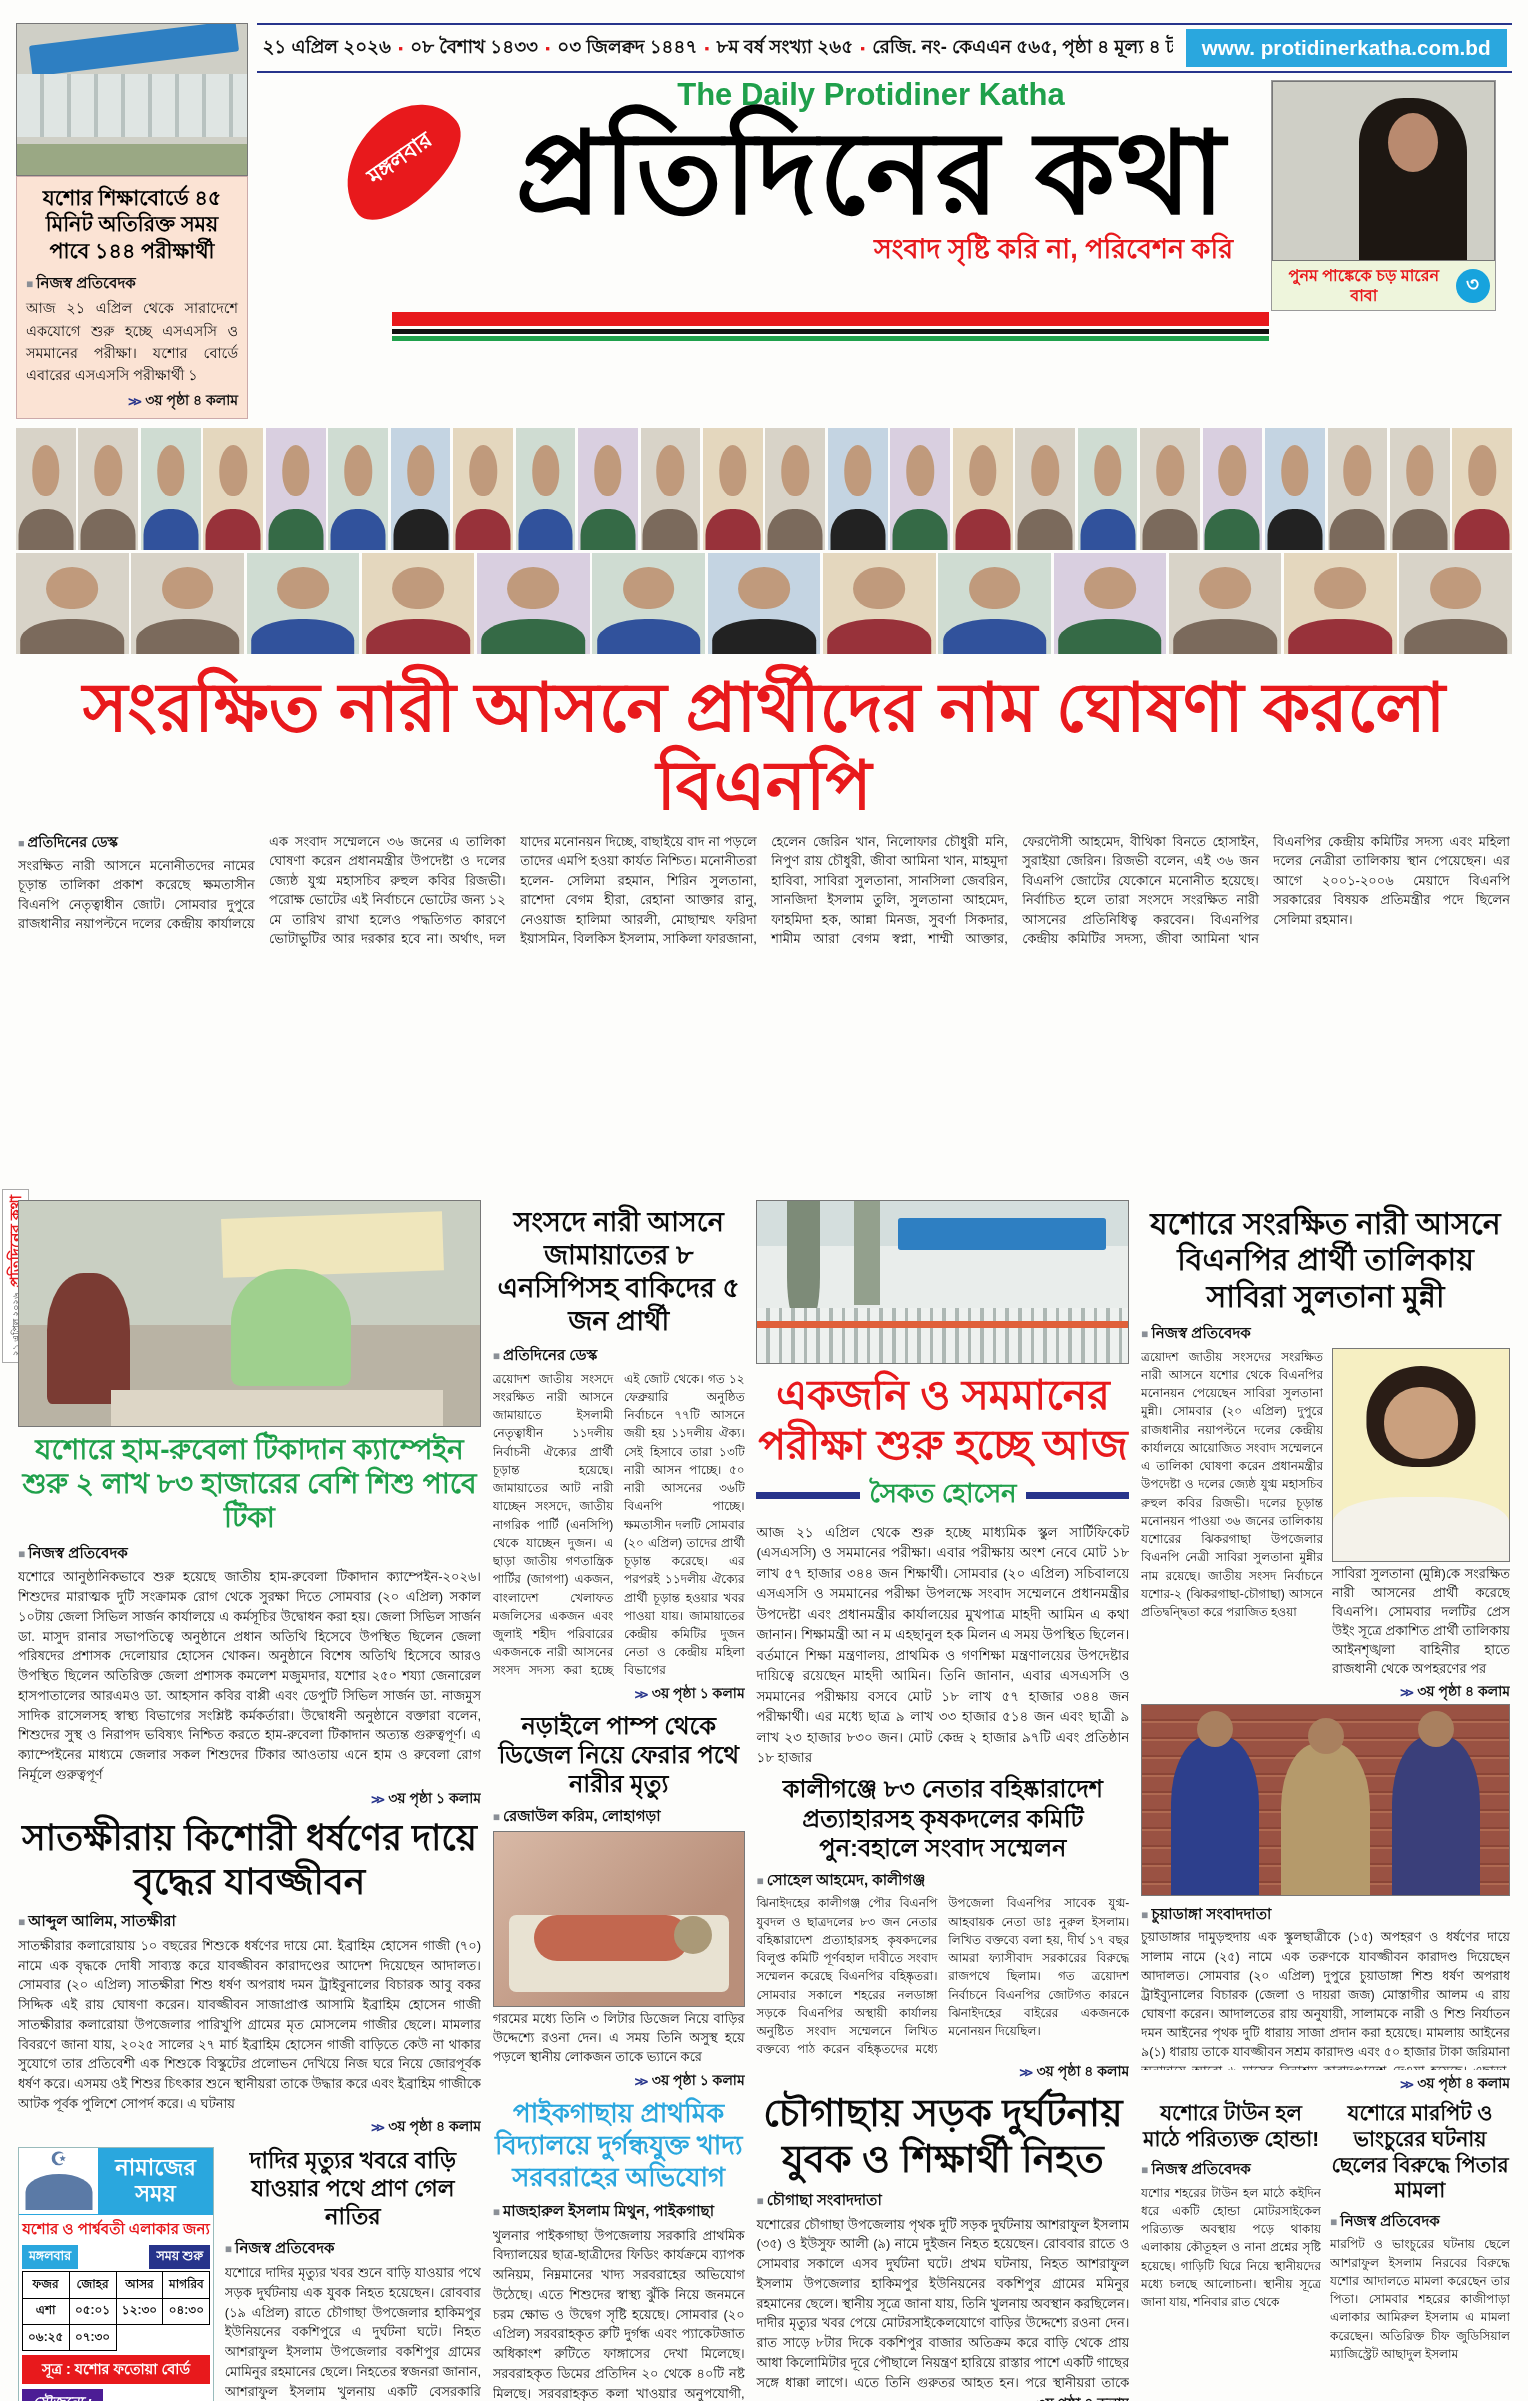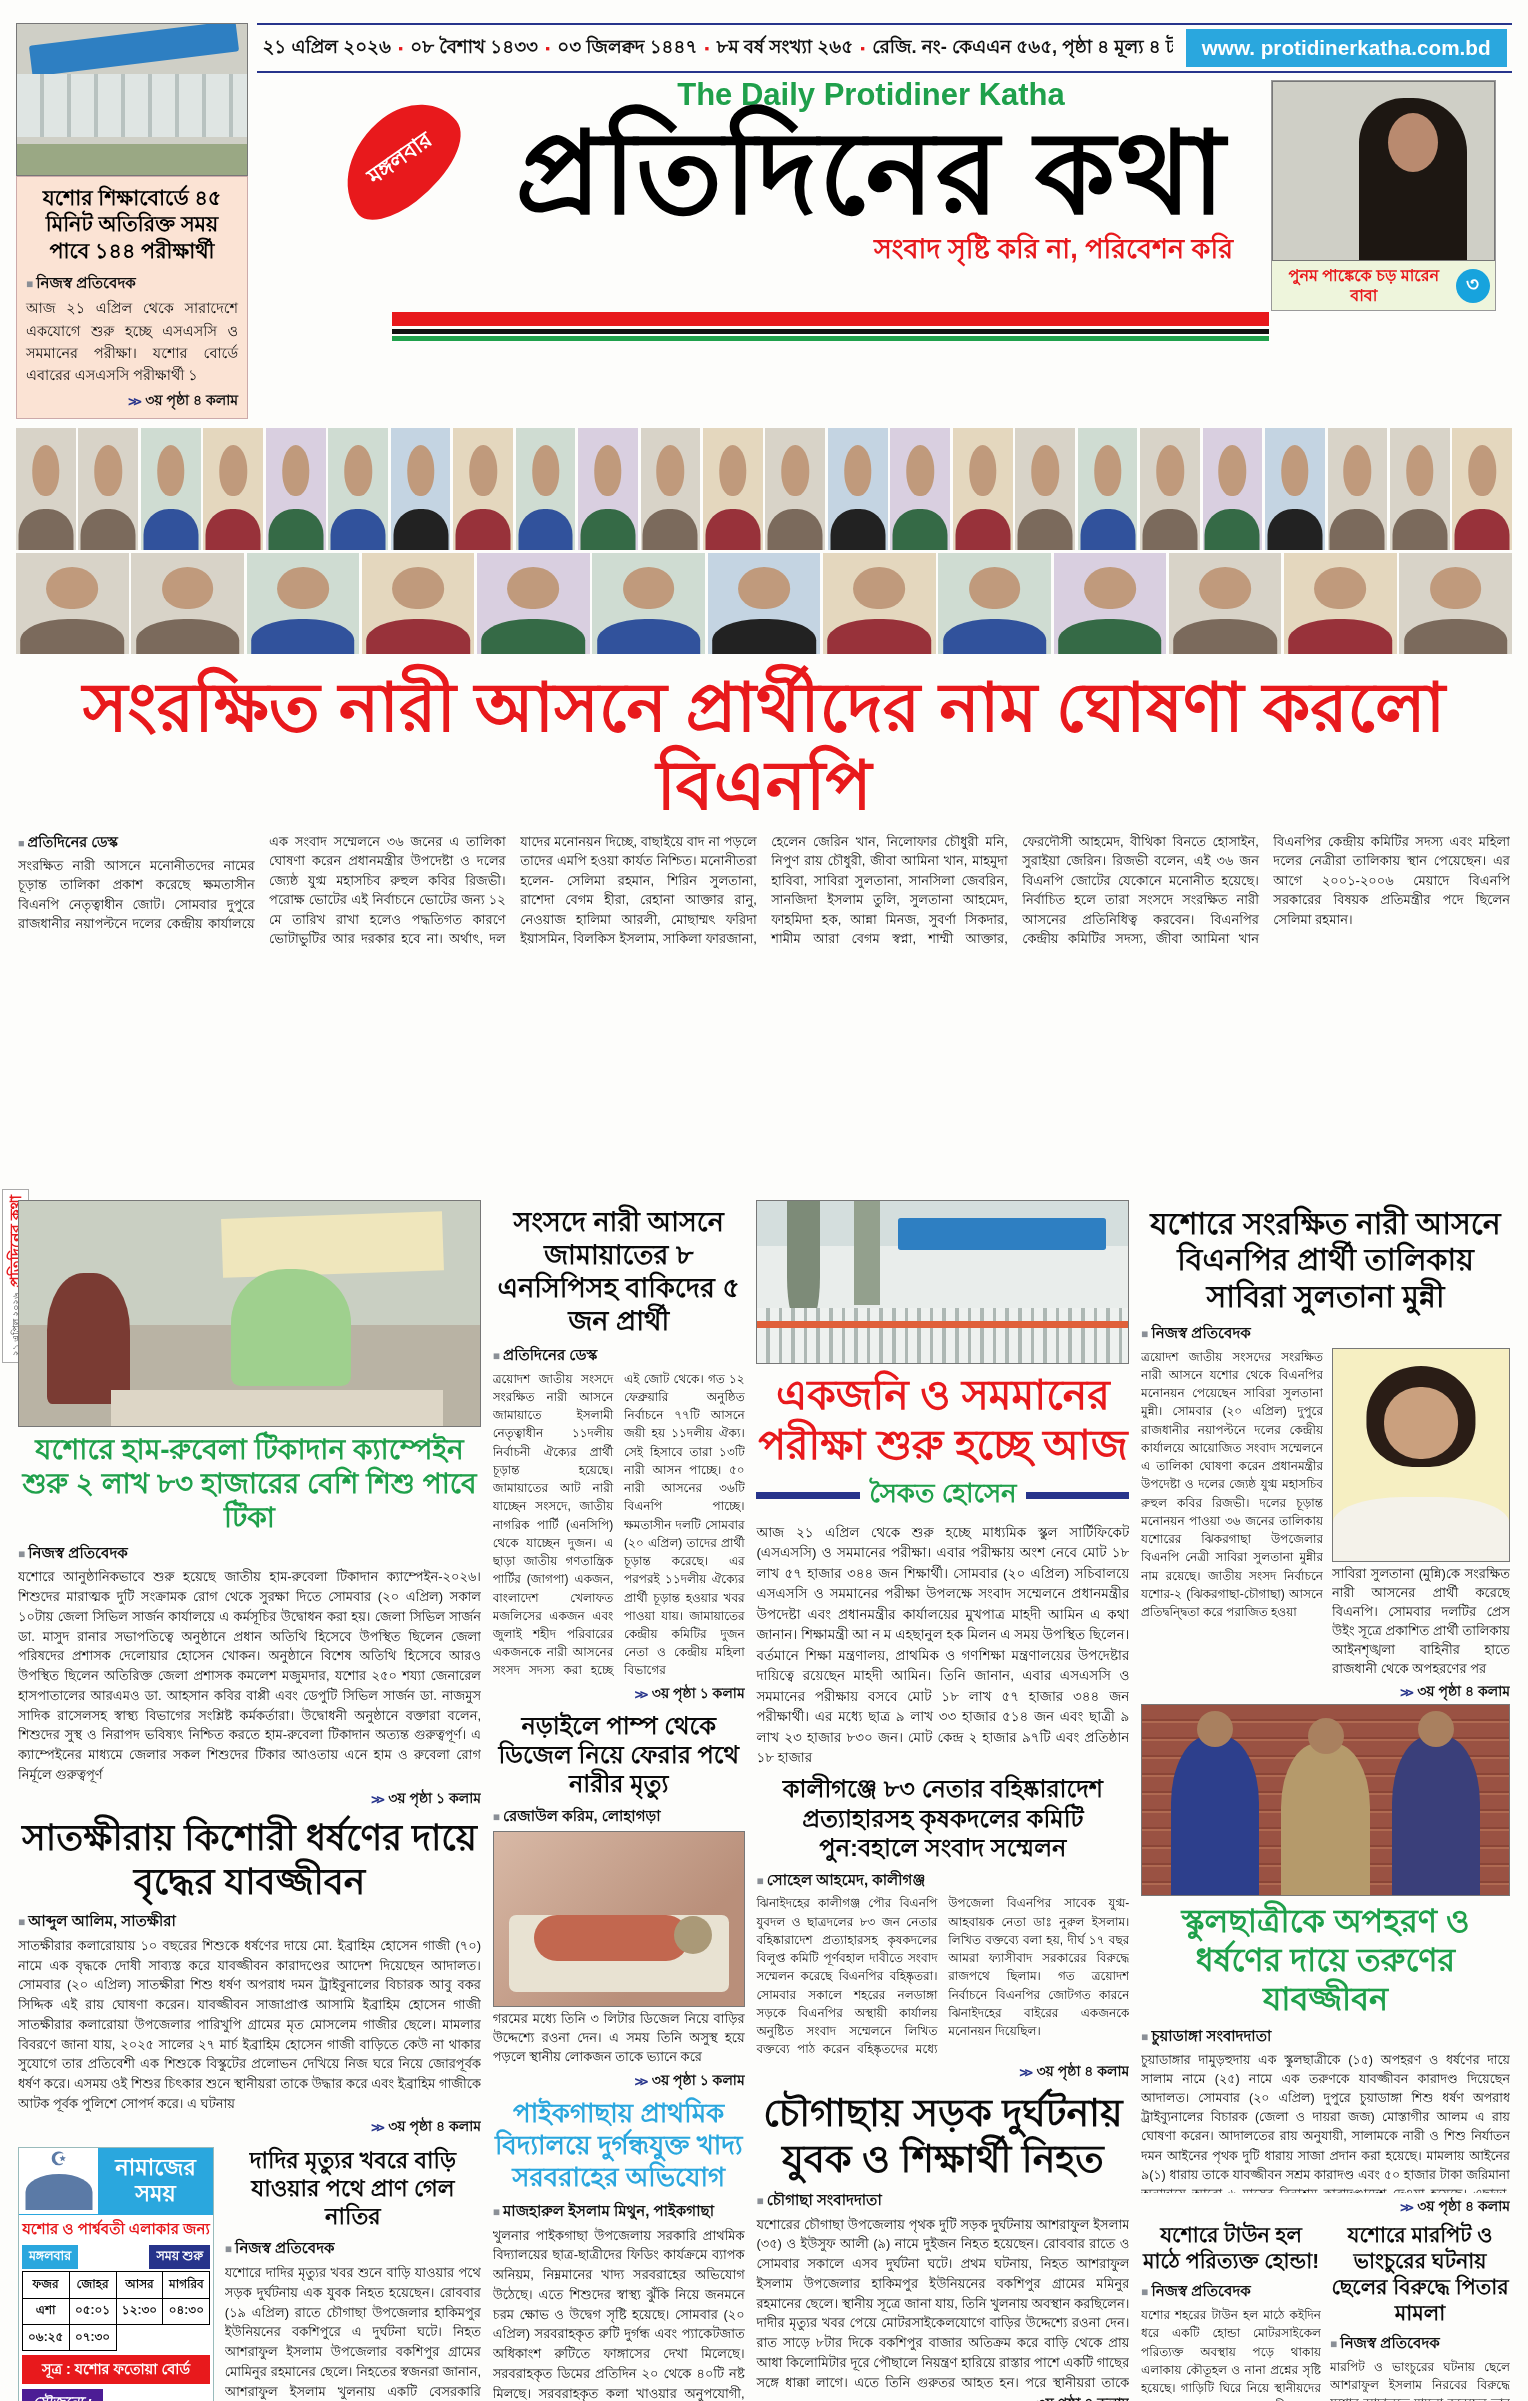--- a/index.html
+++ b/index.html
@@ -402,21 +402,20 @@
           <div class="caption clamp" style="max-height:117px;">সাবিরা সুলতানা (মুন্নি)কে সংরক্ষিত নারী আসনের প্রার্থী করেছে বিএনপি। সোমবার দলটির প্রেস উইং সূত্রে প্রকাশিত প্রার্থী তালিকায় আইনশৃঙ্খলা বাহিনীর হাতে রাজধানী থেকে অপহরণের পর</div>
           <div class="jump"><span class="arr">≫</span><span>৩য় পৃষ্ঠা ৪ কলাম</span></div>
         </div>
       </div>
 
       <div class="ph ph-police">
         <div class="fig n1"></div>
           <div class="fig tan"></div>
           <div class="fig n2"></div>
       </div>
-      <div class="bhead green" style="font-size:32px;">স্কুলছাত্রীকে অপহরণ ও ধর্ষণের দায়ে তরুণের যাবজ্জীবন</div>
       <div class="byline">চুয়াডাঙ্গা সংবাদদাতা</div>
       <div class="bbody clamp" style="max-height:142px; font-size:12.6px;">চুয়াডাঙ্গার দামুড়হুদায় এক স্কুলছাত্রীকে (১৫) অপহরণ ও ধর্ষণের দায়ে সালাম নামে (২৫) নামে এক তরুণকে যাবজ্জীবন কারাদণ্ড দিয়েছেন আদালত। সোমবার (২০ এপ্রিল) দুপুরে চুয়াডাঙ্গা শিশু ধর্ষণ অপরাধ ট্রাইব্যুনালের বিচারক (জেলা ও দায়রা জজ) মোস্তাগীর আলম এ রায় ঘোষণা করেন। আদালতের রায় অনুযায়ী, সালামকে নারী ও শিশু নির্যাতন দমন আইনের পৃথক দুটি ধারায় সাজা প্রদান করা হয়েছে। মামলায় আইনের ৯(১) ধারায় তাকে যাবজ্জীবন সশ্রম কারাদণ্ড এবং ৫০ হাজার টাকা জরিমানা অনাদায়ে আরো ৬ মাসের বিনাশ্রম কারাদণ্ডাদেশ দেওয়া হয়েছে। এছাড়া, আইনের ৭ ধারায় তাকে ১৪ বছরের</div>
       <div class="jump"><span class="arr">≫</span><span>৩য় পৃষ্ঠা ৪ কলাম</span></div>
 
       <div class="split" style="margin-top:3.6px;">
         <div style="flex:1;">
           <div class="minihead" style="font-size:20.7px;">যশোরে টাউন হল মাঠে পরিত্যক্ত হোন্ডা!</div>
           <div class="byline">নিজস্ব প্রতিবেদক</div>
           <div class="bbody clamp" style="max-height:171px; font-size:12px;">যশোর শহরের টাউন হল মাঠে কইদিন ধরে একটি হোন্ডা মোটরসাইকেল পরিত্যক্ত অবস্থায় পড়ে থাকায় এলাকায় কৌতূহল ও নানা প্রশ্নের সৃষ্টি হয়েছে। গাড়িটি ঘিরে নিয়ে স্থানীয়দের মধ্যে চলছে আলোচনা। স্থানীয় সূত্রে জানা যায়, শনিবার রাত থেকে</div>
 

